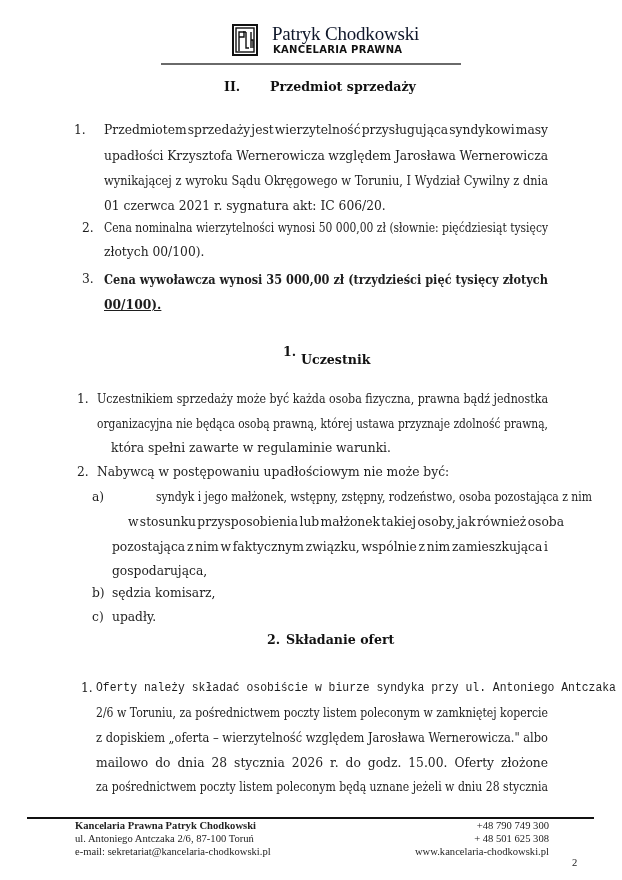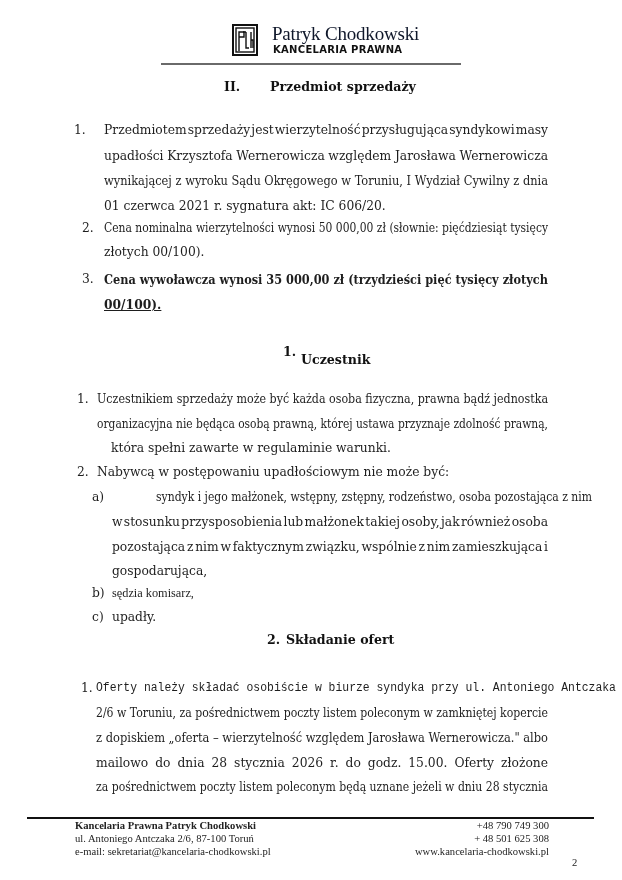--- a/index.html
+++ b/index.html
@@ -62,26 +62,26 @@
 <div class="line" style="left:77px; top:392px;">1.</div>
 <div class="line" style="left:97px; top:392px; width:451px;"><span class="just" style="display: inline-block; word-spacing: 0px; transform-origin: left top; transform: scaleX(0.901521);">Uczestnikiem sprzedaży może być każda osoba fizyczna, prawna bądź jednostka</span></div>
 <div class="line" style="left:97px; top:417px; width:451px;"><span class="just" style="display: inline-block; word-spacing: 0px; transform-origin: left top; transform: scaleX(0.868796);">organizacyjna nie będąca osobą prawną, której ustawa przyznaje zdolność prawną,</span></div>
 <div class="line" style="left:111px; top:441px;">która spełni zawarte w regulaminie warunki.</div>
 
 <div class="line" style="left:77px; top:465px;">2.</div>
 <div class="line" style="left:97px; top:465px;">Nabywcą w postępowaniu upadłościowym nie może być:</div>
 
 <div class="line" style="left:92px; top:490px;">a)</div>
 <div class="line" style="left:112px; top:490px; width:436px;margin-left:44px;"><span class="just" style="display: inline-block; word-spacing: 0px; transform-origin: left top; transform: scaleX(0.879586);">syndyk i jego małżonek, wstępny, zstępny, rodzeństwo, osoba pozostająca z nim</span></div>
-<div class="line" style="left:112px; top:515px; width:436px;"><span class="just" style="display: inline; word-spacing: -2.57292px;">w stosunku przysposobienia lub małżonek takiej osoby, jak również osoba</span></div>
+<div class="line" style="left:112px; top:515px; width:436px;"><span class="just" style="display: inline; word-spacing: -2.57292px; margin-left: 16px;">w stosunku przysposobienia lub małżonek takiej osoby, jak również osoba</span></div>
 <div class="line" style="left:112px; top:540px; width:436px;"><span class="just" style="display: inline; word-spacing: -2.11563px;">pozostająca z nim w faktycznym związku, wspólnie z nim zamieszkująca i</span></div>
 <div class="line" style="left:112px; top:564px;">gospodarująca,</div>
 
 <div class="line" style="left:92px; top:586px;">b)</div>
-<div class="line" style="left:112px; top:586px;font-family:Liberation Serif, serif;">sędzia komisarz,</div>
+<div class="line" style="left:112px; top:586px;">sędzia komisarz,</div>
 
 <div class="line" style="left:92px; top:610px;">c)</div>
 <div class="line" style="left:112px; top:610px;">upadły.</div>
 
 <div class="abs section-title" style="left:267px; top:632px;">2.</div>
 <div class="abs section-title" style="left:286px; top:632px;">Składanie ofert</div>
 
 <div class="line" style="left:81px; top:681px;">1.</div>
 <div class="line" style="left:96px; top:681px; width:452px;font-family:Liberation Mono, monospace;"><span class="just" style="display: inline-block; word-spacing: 0px; transform-origin: left top; transform: scaleX(0.92712);">Oferty należy składać osobiście w biurze syndyka przy ul. Antoniego Antczaka</span></div>
 <div class="line" style="left:96px; top:706px; width:452px;"><span class="just" style="display: inline-block; word-spacing: 0px; transform-origin: left top; transform: scaleX(0.887008);">2/6 w Toruniu, za pośrednictwem poczty listem poleconym w zamkniętej kopercie</span></div>

